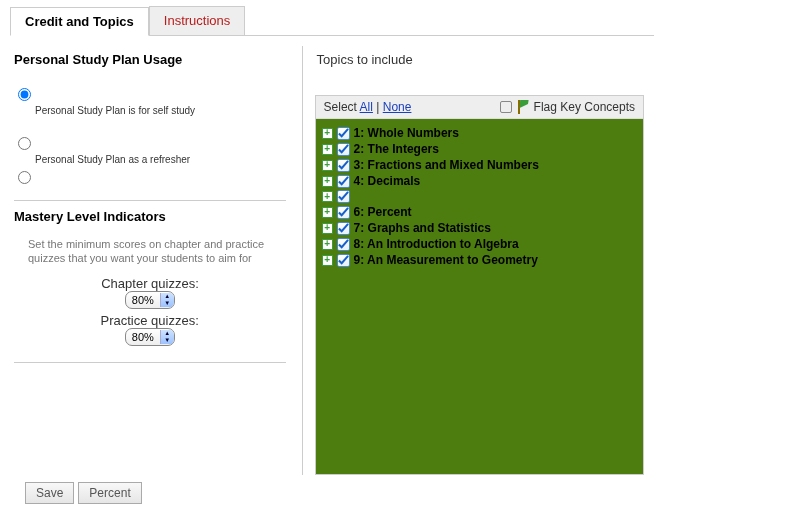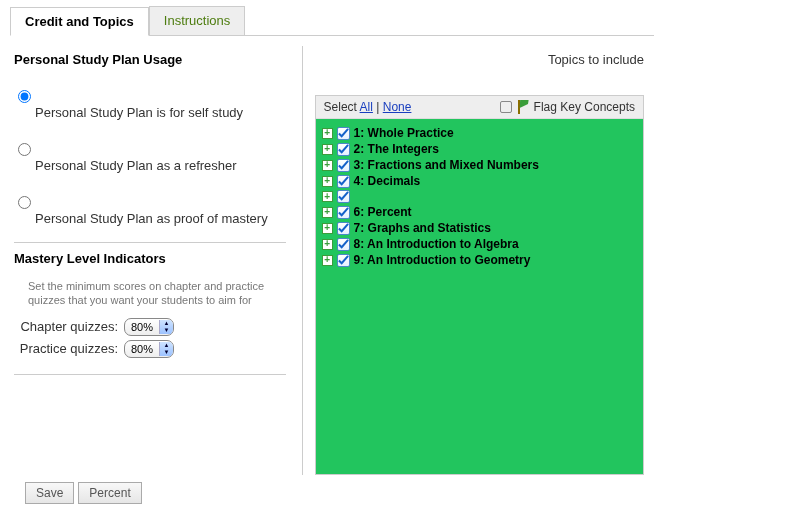--- a/index.html
+++ b/index.html
@@ -22,21 +22,21 @@
     display: flex;
     border-bottom: 1px solid #ccc;
     margin: 0 0 10px 10px;
     padding-top: 6px;
   }
   .tab {
     padding: 6px 14px;
     border: 1px solid #ccc;
     border-bottom: none;
     background: #eee;
-    color: #4d7c0f;
+    color: #b91c1c;
     font-size: 13px;
     margin-right: 0;
     cursor: pointer;
     position: relative;
   }
   .tab.active {
     background: #fff;
     color: #000;
     font-weight: bold;
     top: 1px;
@@ -63,36 +63,37 @@
     font-weight: bold;
     margin: 6px 0 6px 0;
     color: #000;
   }
   .radio-row {
     display: flex;
     align-items: center;
     margin: 4px 0 6px 4px;
   }
   .radio-row input[type=radio] { margin: 0 4px 0 0; }
-  .radio-row label { font-size: 13px; color: #333; margin-top: 32px; }
+  .radio-row label { font-size: 10px; color: #333; margin-top: 32px; }
   hr.sec {
     border: none;
     border-top: 1px solid #ccc;
     margin: 16px 0 8px 0;
   }
   .subnote {
     font-size: 11px;
     color: #777;
     margin: 13px 0 10px 14px;
     line-height: 1.3;
   }
   .score-row {
     display: flex;
     align-items: center;
     margin: 4px 0;
+    flex-direction: column;
   }
   .score-row .label {
     width: 110px;
     text-align: right;
     padding-right: 6px;
     font-size: 13px;
   }
   .select {
     display: inline-flex;
     align-items: center;
@@ -118,26 +119,25 @@
     font-size: 6px;
     line-height: 7px;
     text-align: center;
     color: #003;
   }
   
   .topics-header {
     font-size: 13px;
     color: #333;
     margin: 6px 0 4px 2px;
-    text-align: right;
   }
   .topics-box {
     border: 1px solid #ccc;
     height: 380px;
-    background: #22c55e;
+    background: #4d7c0f;
     margin-top: 28px;
   }
   .topbar {
     background: #eee;
     border-bottom: 1px solid #ddd;
     padding: 4px 8px;
     display: flex;
     align-items: center;
     justify-content: space-between;
     font-size: 12px;
@@ -252,21 +252,20 @@
       <div class="radio-row">
         <input type="radio" name="usage" checked="" style="">
         <label>Personal Study Plan is for self study</label>
       </div>
       <div class="radio-row">
         <input type="radio" name="usage" style="">
         <label>Personal Study Plan as a refresher</label>
       </div>
       <div class="radio-row">
         <input type="radio" name="usage" style="">
-        <label>Personal Study Plan as proof of mastery</label>
       </div>
 
       <hr class="sec">
 
       <h3 class="section">Mastery Level Indicators</h3>
       <div class="subnote">Set the minimum scores on chapter and practice quizzes that you want your students to aim for</div>
 
       <div class="score-row">
         <div class="label">Chapter quizzes:</div>
         <div class="select">
@@ -310,21 +309,21 @@
           </div>
         </div>
         <div class="topic-list" id="topic-list">
             <div class="topic-item">
               <span class="expand-icon">+</span>
               <span class="chk">
                 <svg viewBox="0 0 12 12">
                   <path d="M1 6 L4 9 L11 1" fill="none" stroke="#1561c9" stroke-width="2.2"></path>
                 </svg>
               </span>
-              <span>1: Whole Practice</span>
+              <span>1: Whole Numbers</span>
             </div>
             <div class="topic-item">
               <span class="expand-icon">+</span>
               <span class="chk">
                 <svg viewBox="0 0 12 12">
                   <path d="M1 6 L4 9 L11 1" fill="none" stroke="#1561c9" stroke-width="2.2"></path>
                 </svg>
               </span>
               <span>2: The Integers</span>
             </div>
@@ -381,21 +380,21 @@
               </span>
               <span>8: An Introduction to Algebra</span>
             </div>
             <div class="topic-item">
               <span class="expand-icon">+</span>
               <span class="chk">
                 <svg viewBox="0 0 12 12">
                   <path d="M1 6 L4 9 L11 1" fill="none" stroke="#1561c9" stroke-width="2.2"></path>
                 </svg>
               </span>
-              <span>9: An Introduction to Geometry</span>
+              <span>9: An Measurement to Geometry</span>
             </div>
           </div>
       </div>
     </div>
   </div>
 
   <div class="footer">
     <div class="btn">Save</div>
     <div class="btn">Percent</div>
   </div>

